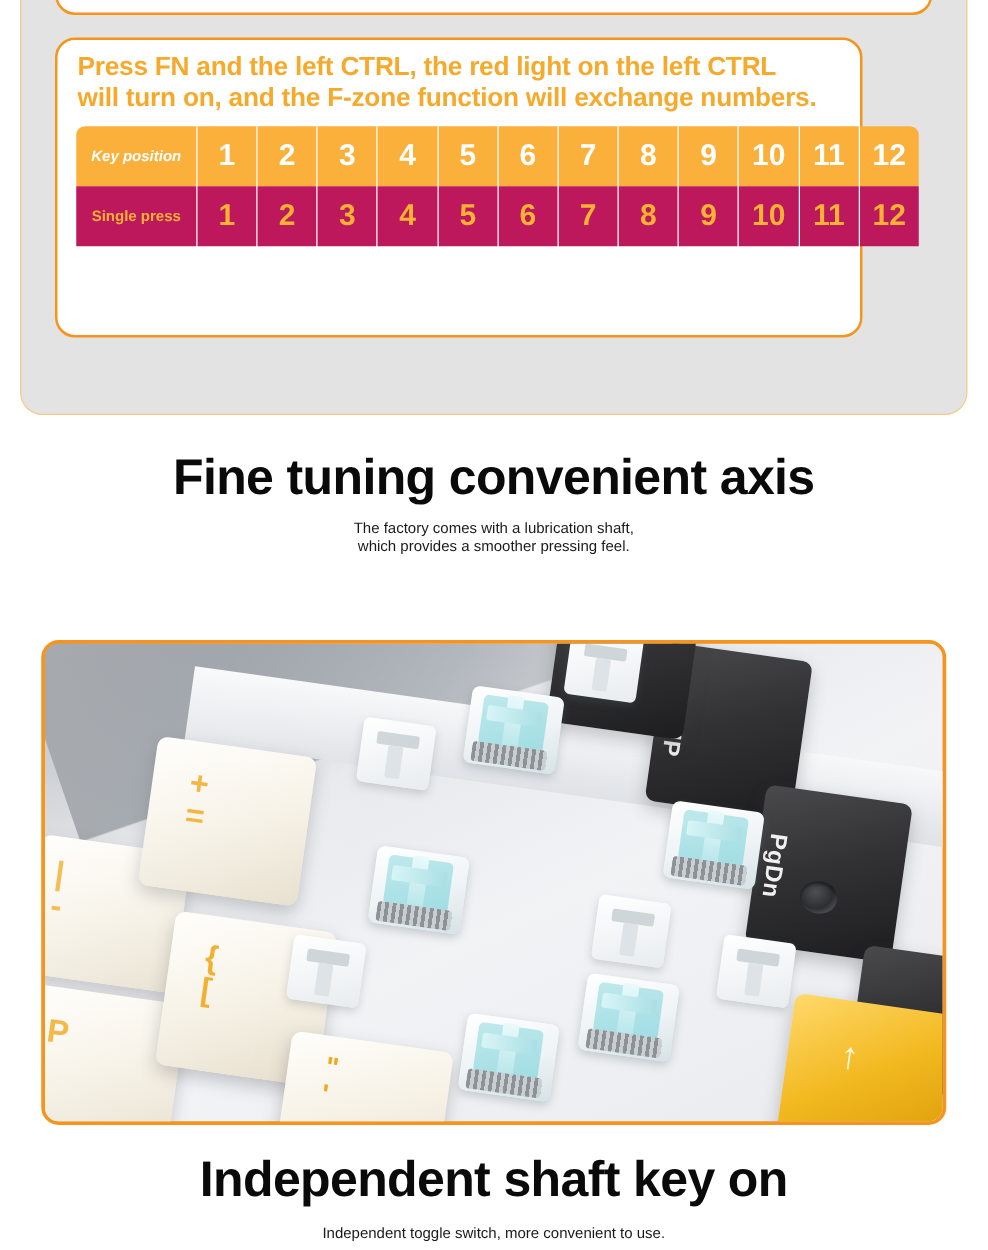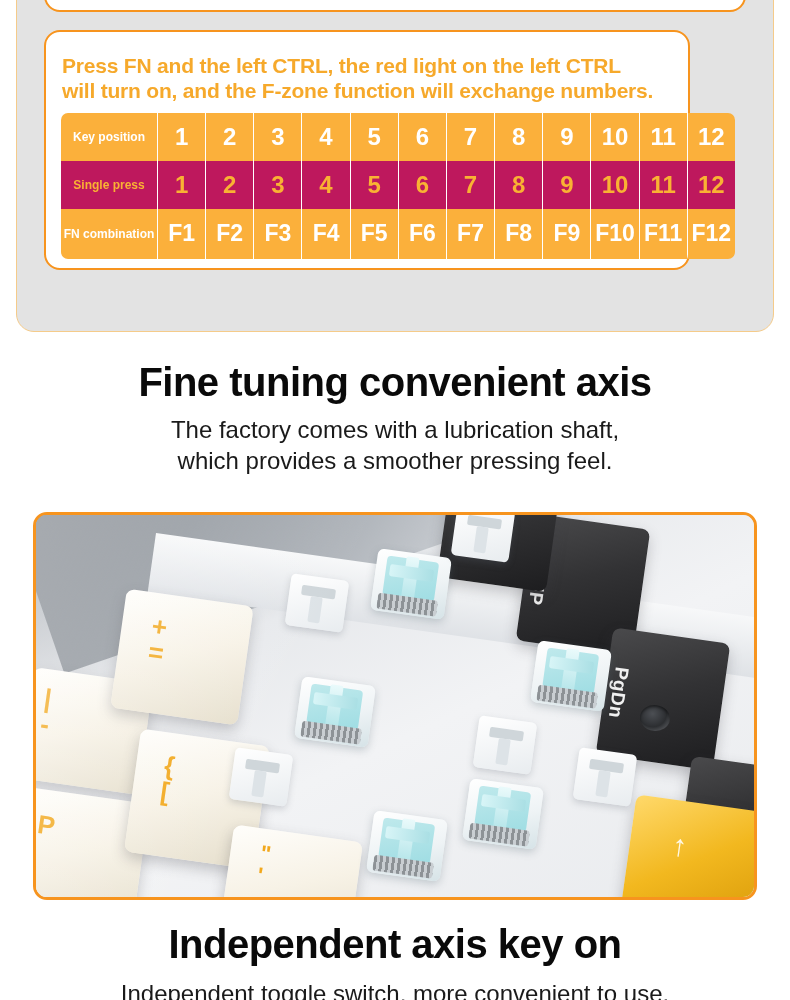--- a/index.html
+++ b/index.html
@@ -28,21 +28,21 @@
     border:2px solid #F7941E;
     border-radius:16px;
   }
   .card-top{
     left:44px; top:-104px;
     width:702px; height:116px;
   }
   .card-main{
     left:44px; top:30px;
     width:646px; height:240px;
-    padding:22px 14px 0 14px;
+    padding:10px 14px 0 14px;
   }
 
   
   .fn-heading{
     color:#F6A92B;
     font-size:21px;
     font-weight:bold;
     line-height:1.18;
     letter-spacing:-0.2px;
     white-space:pre-line;
@@ -83,40 +83,40 @@
     font-weight:bold;
     color:#ffffff;
   }
   tr.r-even .cell-num{ color:#F9B233; }
   .cell-fn{
     font-size:23px;
     font-weight:bold;
     color:#ffffff;
   }
   
-  .fn-table tr.r-keypos td:first-child{ border-top-left-radius:7px; }
+  .fn-table tr.r-keypos td:first-child{ border-top-left-radius:7px;font-style:italic; }
   .fn-table tr.r-keypos td:last-child{ border-top-right-radius:7px; }
   .fn-table tr.r-fn td:first-child{ border-bottom-left-radius:7px; }
   .fn-table tr.r-fn td:last-child{ border-bottom-right-radius:7px; }
 
   
   .section{
     position:absolute;
     left:0; width:790px;
     text-align:center;
   }
   .sec-title{
     font-size:40px;
     font-weight:bold;
     color:#0a0a0a;
     letter-spacing:-0.5px;
     line-height:1.12;
   }
   .sec-sub{
-    font-size:24px;
+    font-size:12px;
     color:#1a1a1a;
     line-height:1.28;
     white-space:pre-line;
     margin-top:10px;
   }
   #sec-satellite{ top:360px; }
   #sec-mode{ top:922px; }
   #sec-mode .sec-sub{ margin-top:12px; }
 
   
@@ -289,35 +289,20 @@
         <td class="cell-num">4</td>
         <td class="cell-num">5</td>
         <td class="cell-num">6</td>
         <td class="cell-num">7</td>
         <td class="cell-num">8</td>
         <td class="cell-num">9</td>
         <td class="cell-num">10</td>
         <td class="cell-num">11</td>
         <td class="cell-num">12</td>
       </tr>
-      <tr class="r-odd r-fn">
-        <td class="rowlabel">FN combination</td>
-        <td class="cell-fn">F1</td>
-        <td class="cell-fn">F2</td>
-        <td class="cell-fn">F3</td>
-        <td class="cell-fn">F4</td>
-        <td class="cell-fn">F5</td>
-        <td class="cell-fn">F6</td>
-        <td class="cell-fn">F7</td>
-        <td class="cell-fn">F8</td>
-        <td class="cell-fn">F9</td>
-        <td class="cell-fn">F10</td>
-        <td class="cell-fn">F11</td>
-        <td class="cell-fn">F12</td>
-      </tr>
     </tbody>
   </table>
 </div>
 
 <div class="section" id="sec-satellite">
   <div class="sec-title">Fine tuning convenient axis</div>
   <div class="sec-sub">The factory comes with a lubrication shaft,
 which provides a smoother pressing feel.</div>
 </div>
 
@@ -408,15 +393,15 @@
     <div class="stab" style="left:196px; top:236px;"></div>
     <div class="stab" style="left:540px; top:236px;"></div>
 
     <div class="screwhole" style="left:604px; top:190px;"></div>
 
     <div class="gloss"></div>
   </div>
 </div>
 
 <div class="section" id="sec-mode">
-  <div class="sec-title">Independent axis key on</div>
+  <div class="sec-title">Independent shaft key on</div>
   <div class="sec-sub">Independent toggle switch, more convenient to use.</div>
 </div>
 
 </body></html>

